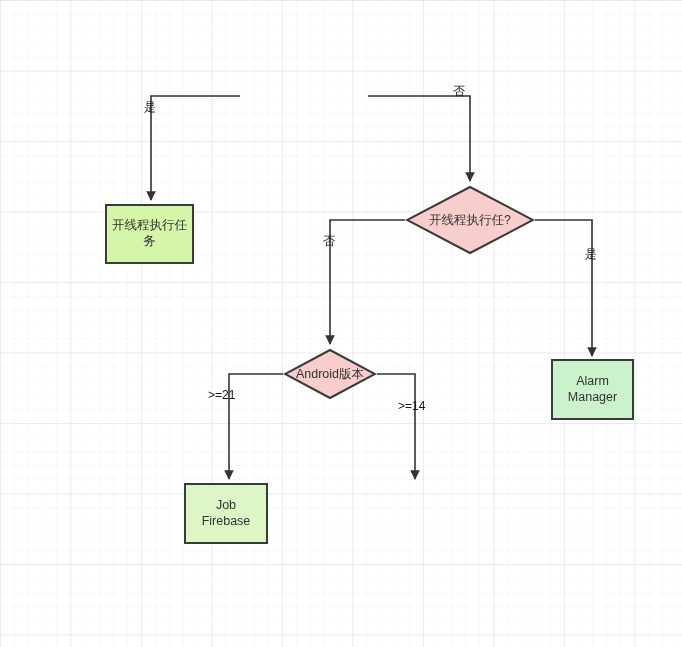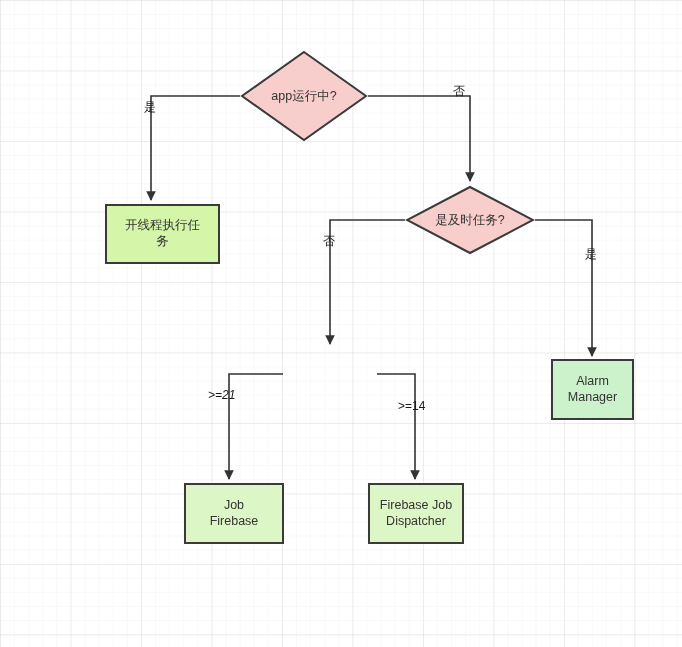--- a/index.html
+++ b/index.html
@@ -113,69 +113,63 @@
       <path d="M 405 220 L 330 220 L 330 344" marker-end="url(#arrow)"></path>
 
       <path d="M 535 220 L 592 220 L 592 356" marker-end="url(#arrow)"></path>
 
       <path d="M 283 374 L 229 374 L 229 479" marker-end="url(#arrow)"></path>
 
       <path d="M 377 374 L 415 374 L 415 479" marker-end="url(#arrow)"></path>
     </g>
   </svg>
 
-  <div class="diamond-wrap" style="left:240px; top:50px; width:128px; height:92px;">
-    <svg width="128" height="92" viewBox="0 0 128 92" xmlns="http://www.w3.org/2000/svg">
-      <polygon points="64,2 126,46 64,90 2,46" fill="#f8cecc" stroke="#3a3a3a" stroke-width="2"></polygon>
-    </svg>
-    <div class="diamond-label">app运行中?</div>
-  </div>
 
-  <div class="node proc" style="left:105px; top:204px; width:115px; height:60px; background:#d5f5a8;">
+  <div class="node proc" style="left:105px; top:204px; width:89px; height:60px; background:#d5f5a8;">
     <div class="label">
       <span>开线程执行任</span><br>
       <span>务</span>
     </div>
   </div>
 
   <div class="diamond-wrap" style="left:405px; top:185px; width:130px; height:70px;">
     <svg width="130" height="70" viewBox="0 0 130 70" xmlns="http://www.w3.org/2000/svg">
       <polygon points="65,2 128,35 65,68 2,35" fill="#f8cecc" stroke="#3a3a3a" stroke-width="2"></polygon>
     </svg>
-    <div class="diamond-label">是及时任务?</div>
+    <div class="diamond-label">开线程执行任?</div>
   </div>
 
+  <div class="diamond-wrap" style="left:283px; top:348px; width:94px; height:52px;">
+    <svg width="94" height="52" viewBox="0 0 94 52" xmlns="http://www.w3.org/2000/svg">
+      <polygon points="47,2 92,26 47,50 2,26" fill="#f8cecc" stroke="#3a3a3a" stroke-width="2"></polygon>
+    </svg>
+    <div class="diamond-label">Android版本</div>
+  </div>
 
   <div class="node proc" style="left:551px; top:359px; width:83px; height:61px; background:#ccf2cc;justify-content:center;">
     <div class="label">
       <span>Alarm</span><br>
       <span>Manager</span>
     </div>
   </div>
 
-  <div class="node proc" style="left:184px; top:483px; width:100px; height:61px; background:#ddf6c6;">
+  <div class="node proc" style="left:184px; top:483px; width:84px; height:61px; background:#ddf6c6;">
     <div class="label">
       <span>Job</span><br>
       <span>Firebase</span>
     </div>
   </div>
 
-  <div class="node proc" style="left:368px; top:483px; width:96px; height:61px; background:#ddf6c6;">
-    <div class="label">
-      <span>Firebase Job</span><br>
-      <span>Dispatcher</span>
-    </div>
-  </div>
 
   <div class="edge-label" style="left:144px; top:101px;">是</div>
 
   <div class="edge-label" style="left:453px; top:85px;">否</div>
 
   <div class="edge-label" style="left:323px; top:235px;">否</div>
 
   <div class="edge-label" style="left:585px; top:248px;">是</div>
 
-  <div class="edge-label" style="left:208px; top:389px;font-style:italic;">&gt;=21</div>
+  <div class="edge-label" style="left:208px; top:389px;">&gt;=21</div>
 
   <div class="edge-label" style="left:398px; top:400px;text-align:center;">&gt;=14</div>
 
 
 </div>
 
 </body></html>

